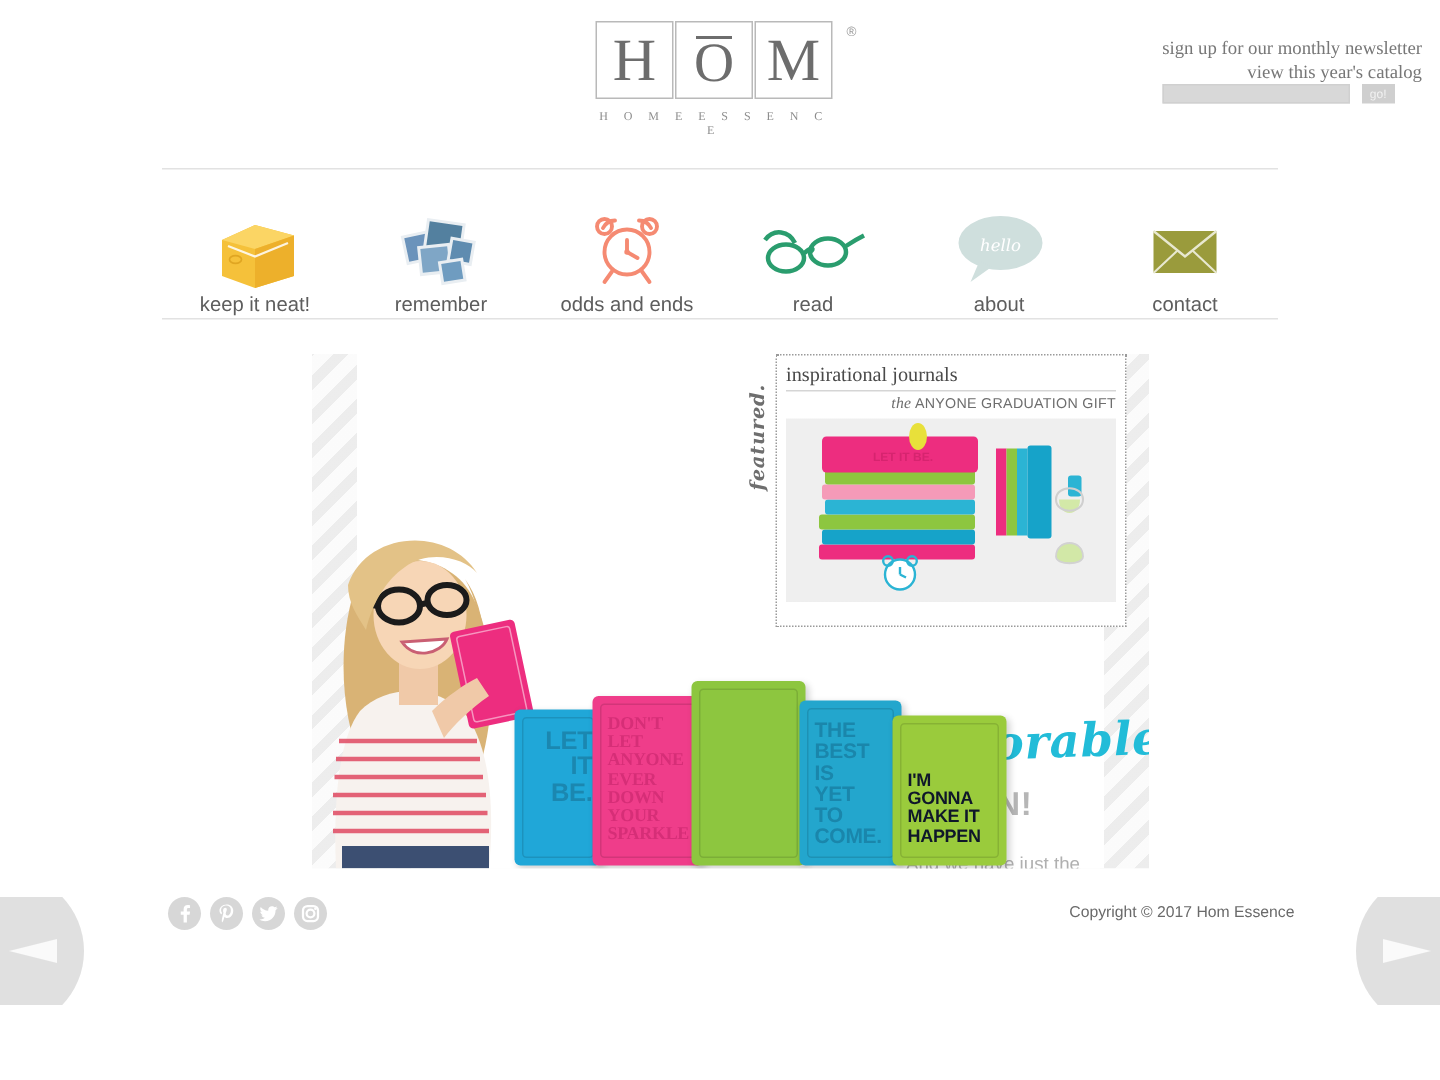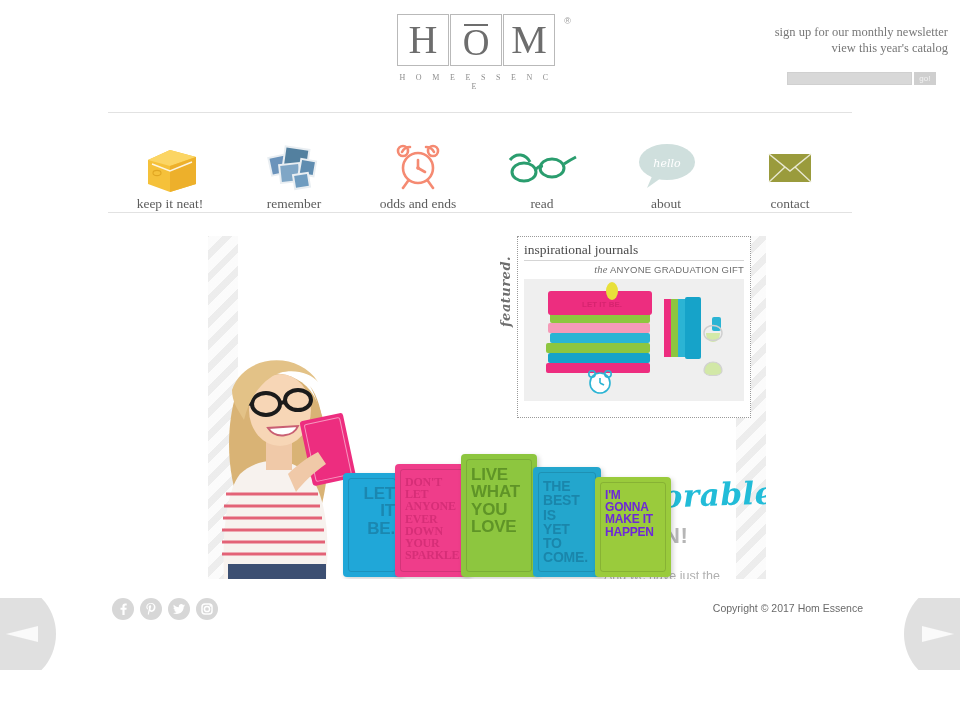--- a/index.html
+++ b/index.html
@@ -52,22 +52,22 @@
   .header-right {
     position: absolute; right: 12px; top: 24px;
     text-align: right;
     font-family: "Liberation Serif", serif;
     font-size: 12.5px;
     color: #777777;
     line-height: 16px;
   }
   .header-right a { color:#777; text-decoration: none; display:block; }
   .newsletter-row {
-    margin-top: 16px;
-    display: flex; justify-content: center; align-items: center; gap: 2px;
+    margin-top: 0;
+    display: flex; justify-content: flex-start; align-items: center; gap: 8px;
   }
   .newsletter-input {
     width: 125px; height: 13px;
     background: #d8d8d8;
     border: 1px solid #d0d0d0;
     outline: none;
     font-size: 10px;
     color:#555;
     padding: 0 3px;
   }
@@ -92,21 +92,21 @@
     height: 99px;
   }
   .nav-item {
     flex: 1; text-align: center;
     cursor: pointer; text-decoration:none;
     display:block;
   }
   .nav-icon { height: 56px; display:flex; align-items:flex-end; justify-content:center; }
   .nav-label {
     margin-top: 9px;
-    font-family: Liberation Serif, serif;
+    font-family: Liberation Sans, sans-serif;
     font-size: 13.5px; color: #5d5d5d;
   }
 
   
   .hero-zone { position: relative; height: 355px; margin-top: 10px; }
   .banner {
     position: absolute; left: 208px; top: 13px;
     width: 558px; height: 343px;
     background: #fdfdfd;
     overflow: hidden;
@@ -526,37 +526,33 @@
         <div class="jbook" style="left:52px; width:74px; height:113px; background:#ef3d8a;">
           <div class="jinner"></div>
           <div class="jtext" style="color:#d62e77; font-size:12px; white-space:pre-line; font-family:'Liberation Serif',serif;">DON'T LET
 ANYONE
 EVER
 DOWN YOUR
 SPARKLE</div>
         </div>
         <div class="jbook" style="left:118px; width:76px; height:123px; background:#8dc63f;">
           <div class="jinner"></div>
-          <div class="jtext" style="color:#5f9427; font-size:17px; white-space:pre-line;">LIVE
-WHAT
-YOU
-LOVE</div>
         </div>
         <div class="jbook" style="left:190px; width:68px; height:110px; background:#23a6cd;">
           <div class="jinner"></div>
           <div class="jtext" style="color:#1a86ab; font-size:14px; white-space:pre-line;">THE
 BEST
 IS
 YET
 TO
 COME.</div>
         </div>
         <div class="jbook" style="left:252px; width:76px; height:100px; background:#9acb3c;">
           <div class="jinner"></div>
-          <div class="jtext" style="color:#6d28d9; font-size:12px; white-space:pre-line;">I'M GONNA
+          <div class="jtext" style="color:#0f172a; font-size:12px; white-space:pre-line;margin-top:25px;">I'M GONNA
 MAKE IT
 HAPPEN</div>
         </div>
       </div>
 
     </div>
   </div>
 
   <div class="footer">
     <div class="social">

